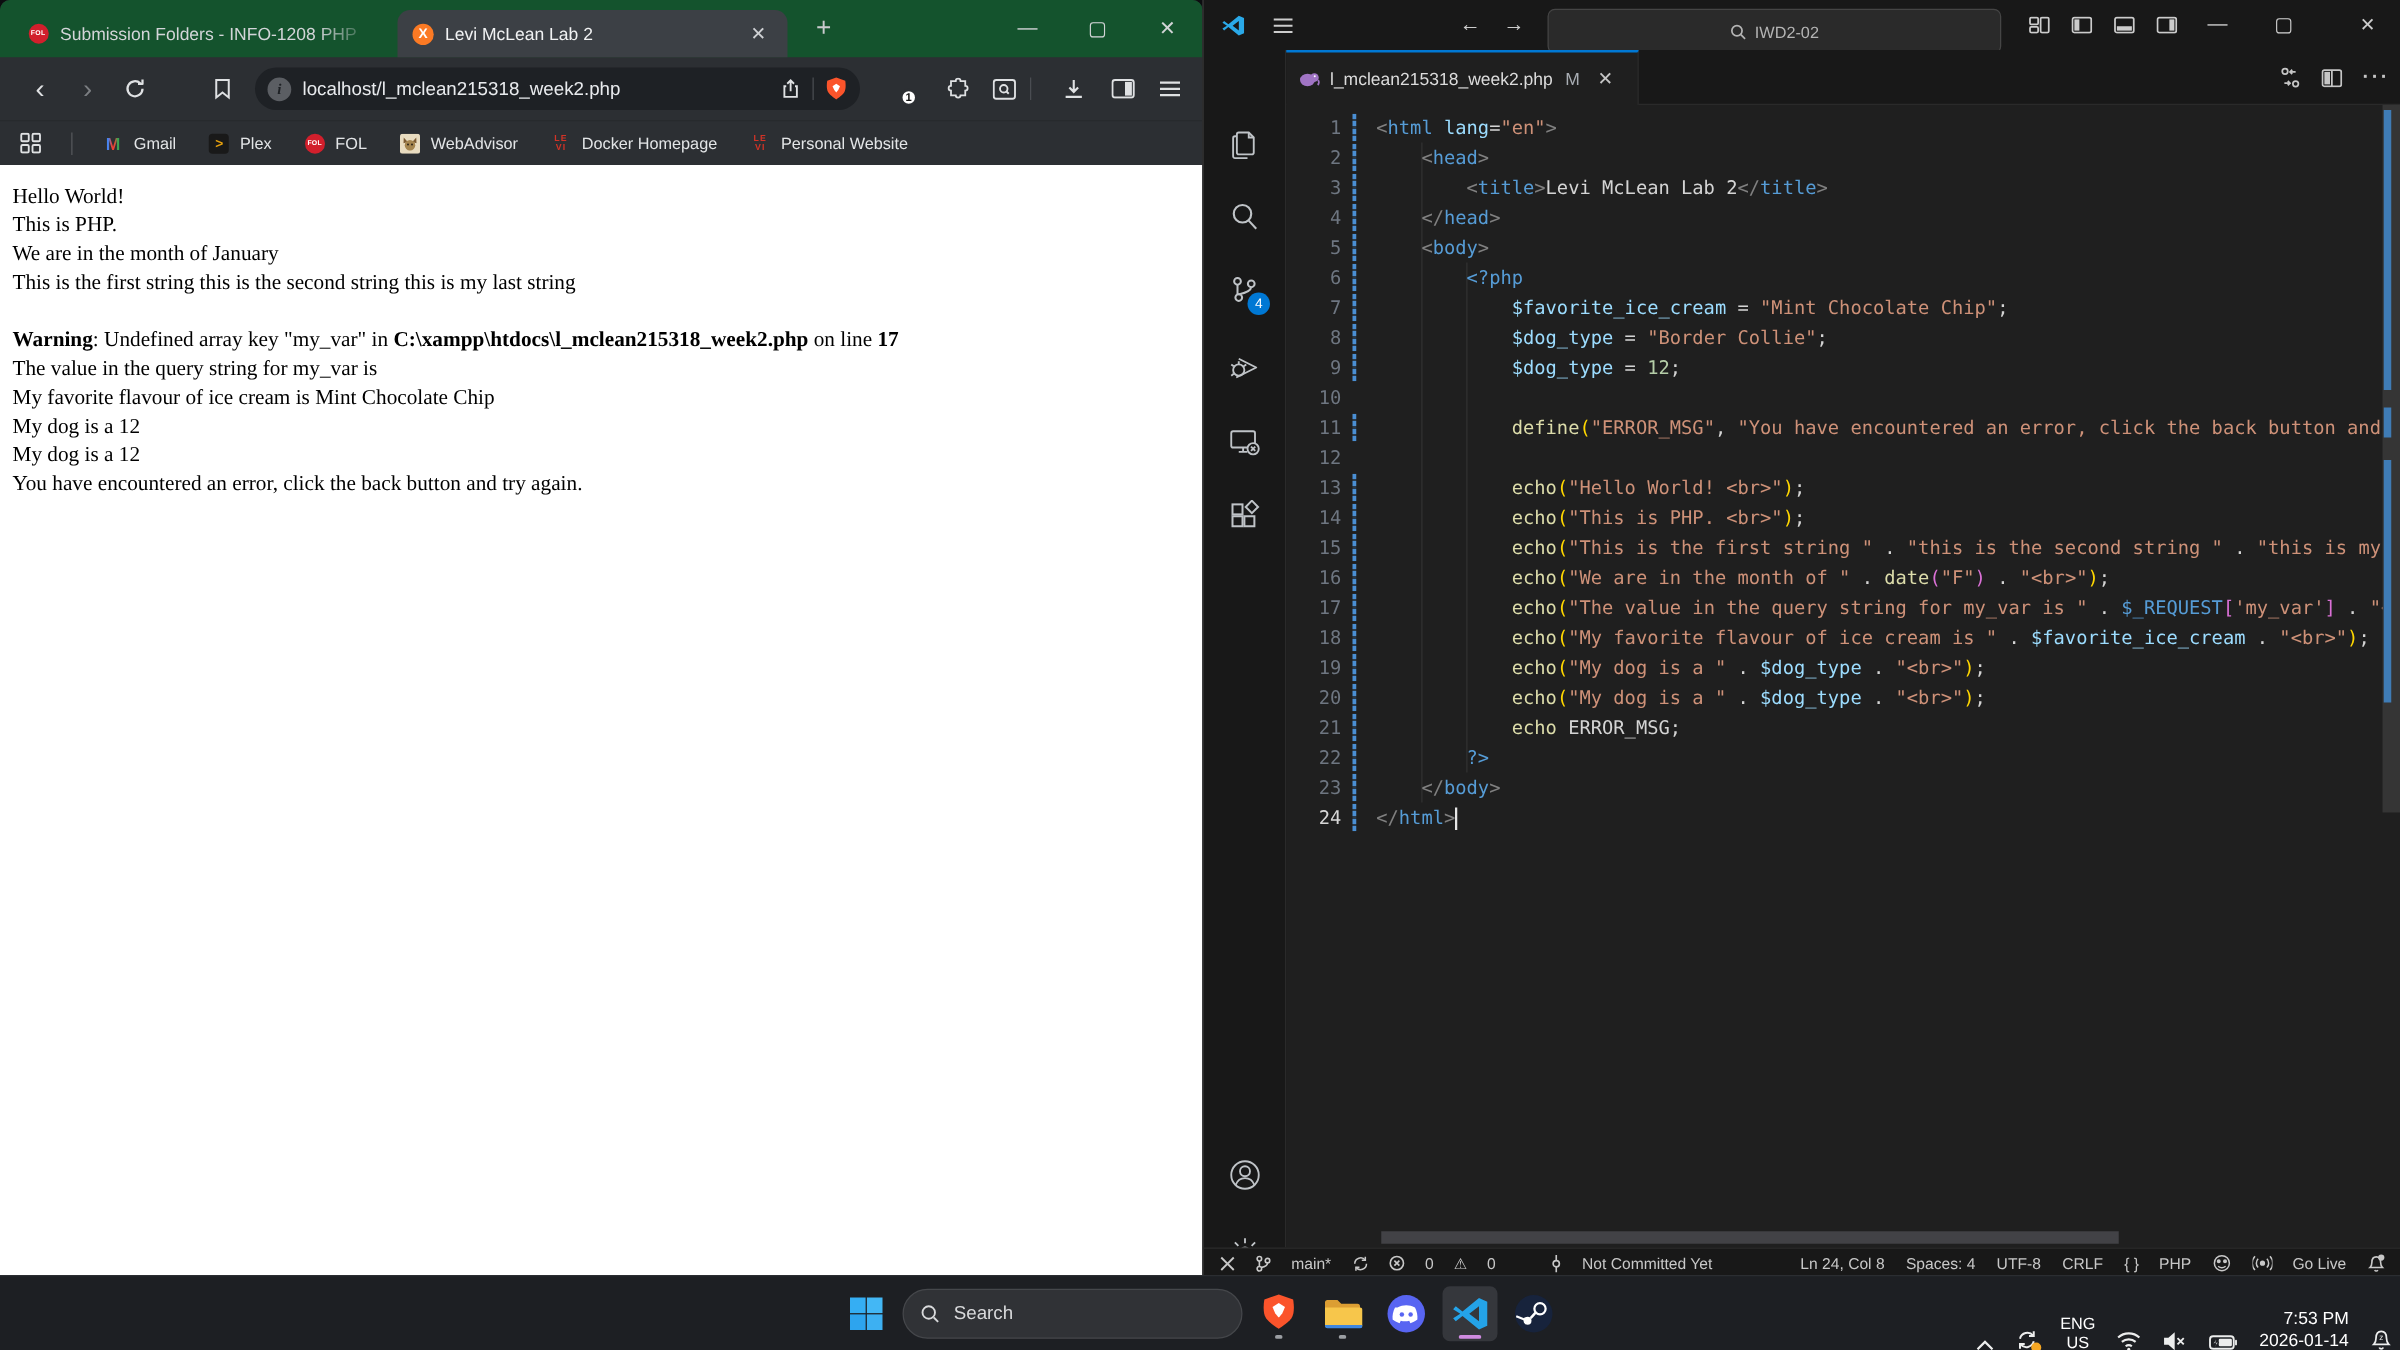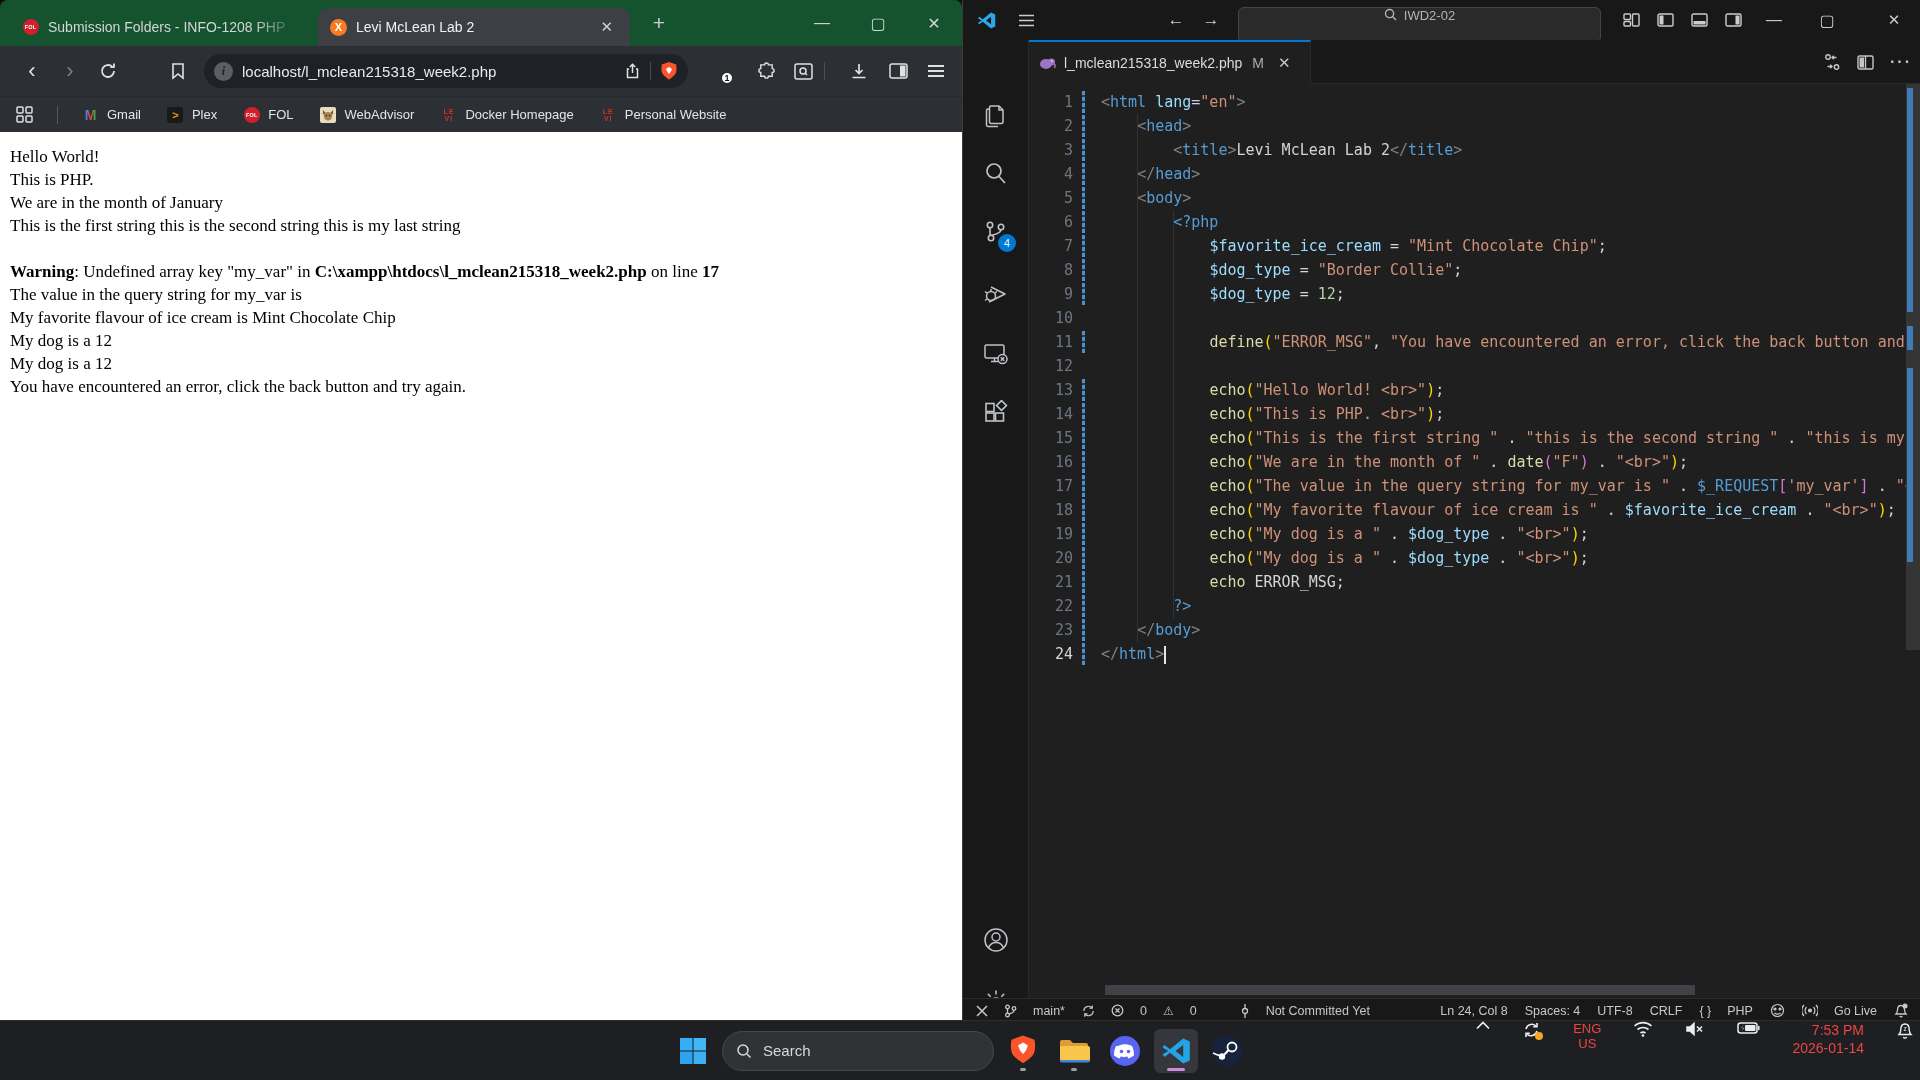--- a/index.html
+++ b/index.html
@@ -63,21 +63,21 @@
              line-height:23px;color:#000}
   .bline{min-height:23px}
   .bline .bold{font-weight:bold}
 
   
   .vsc{position:absolute;left:962px;top:0;width:958px;height:1022px;background:#1f1f1f;
        border-left:1px solid #3c3c3c;color:#cccccc}
   .v-title{position:relative;height:40px;background:#181818}
   .v-title .vt{position:absolute;top:0;height:40px;display:flex;align-items:center;justify-content:center}
   .v-pill{position:absolute;left:275px;top:7px;width:363px;height:36px;background:#2a2a2a;
-          border:1px solid #454545;border-radius:6px;display:flex;align-items:flex-start;
+          border:1px solid #454545;border-radius:6px;display:flex;align-items:center;
           justify-content:center;gap:7px;color:#b4b4b4;font-size:13px}
   .v-tabbar{height:44px;background:#181818;border-bottom:1px solid #2a2a2a;position:relative}
   .v-tab{position:absolute;left:0;top:0;height:44px;width:282px;background:#1f1f1f;
          border-top:2px solid #0078d4;border-right:1px solid #2a2a2a;display:flex;
          align-items:center;padding:0 10px;gap:8px;font-size:14px;color:#dcdcdc}
   .v-tab .mod{color:#a8adb3;margin-left:2px}
   .v-tab .tclose{color:#c5c5c5;margin-left:6px;font-size:15px}
   .ed-actions{position:absolute;right:8px;top:0;height:44px;display:flex;align-items:center;gap:16px;color:#c5c5c5}
   .v-main{position:absolute;left:0;top:40px;right:0;bottom:24px;display:flex}
   .v-activity{width:66px;background:#181818;border-right:1px solid #2a2a2a;position:relative}
@@ -118,22 +118,22 @@
   .tb-icon{width:44px;height:44px;border-radius:6px;display:flex;align-items:center;
            justify-content:center;position:relative}
   .tb-icon.running::after{content:"";position:absolute;bottom:2px;left:50%;margin-left:-3px;
            width:6px;height:3px;border-radius:2px;background:#9b9ea3}
   .tb-icon.active{background:#35373c}
   .tb-icon.active::after{content:"";position:absolute;bottom:2px;left:50%;margin-left:-9px;
            width:18px;height:3px;border-radius:2px;background:#cf8be0}
   .tb-search{width:272px;height:40px;border-radius:20px;background:#303236;
              border:1px solid #45474b;display:flex;align-items:center;padding:0 13px;gap:11px;
              color:#d8d9db;font-size:15px}
-  .tray{position:absolute;right:6px;top:0;height:60px;display:flex;align-items:flex-start;gap:32px;
-        color:#ef4444}
+  .tray{position:absolute;right:6px;top:0;height:60px;display:flex;align-items:flex-end;gap:17px;
+        color:#ffffff}
   .lang{font-size:13px;line-height:15px;text-align:center}
   .clock{font-size:14px;line-height:18px;text-align:right}
   .sync-wrap{position:relative}
   .sync-dot{position:absolute;right:-2px;bottom:-1px;width:8px;height:8px;border-radius:50%;background:#f5a623}
 </style>
 </head>
 <body>
 
 <div class="screen">
 

